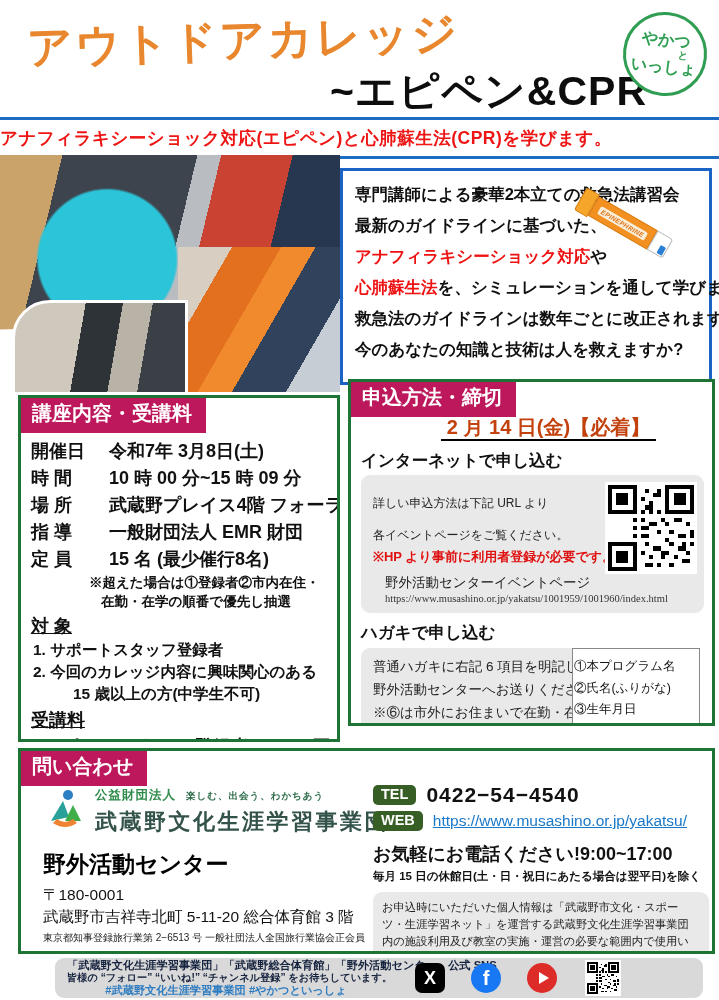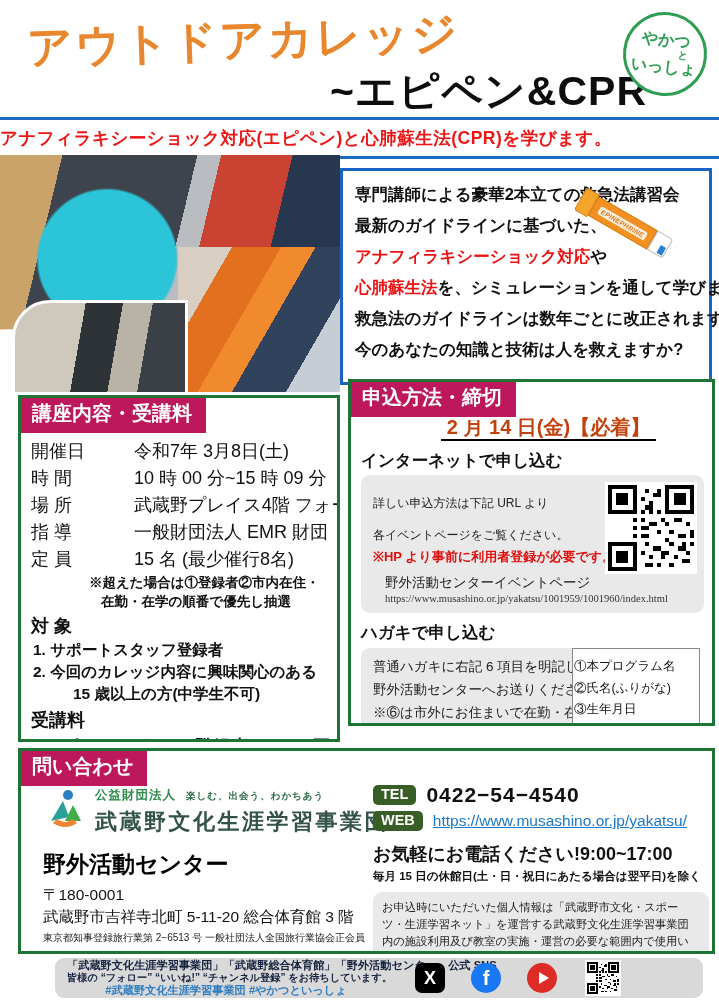--- a/index.html
+++ b/index.html
@@ -49,26 +49,26 @@
   
   .gbox{position:absolute;border:3px solid #1e7434;background:#fff;box-sizing:border-box;overflow:hidden;}
   .gtab{position:absolute;left:-1px;top:-1px;background:#be185d;color:#fff;font-size:20px;font-weight:800;
     padding:3px 14px 6px 12px;border-right:3px solid #fff;border-bottom:3px solid #fff;white-space:nowrap;z-index:2;}
   .course-box{left:18px;top:395px;width:322px;height:347px;}
   .apply-box{left:348px;top:379px;width:367px;height:347px;}
   .contact-box{left:18px;top:748px;width:697px;height:206px;}
 
   
   .course-content{padding:40px 6px 0 10px;}
-  .crow{display:flex;font-size:18px;font-weight:400;color:#111;line-height:27px;gap:25px;}
+  .crow{display:flex;font-size:18px;font-weight:700;color:#111;line-height:27px;}
   .crow .lbl{width:78px;flex:none;}
   .crow .val{flex:1;white-space:nowrap;}
   .cap-note{font-size:13.5px;font-weight:800;color:#111;line-height:19px;margin-left:58px;}
   .cap-note2{margin-left:70px;}
-  .sec-lbl{font-size:18px;font-weight:800;color:#111;line-height:25px;margin-top:3px;}
+  .sec-lbl{font-size:18px;font-weight:800;color:#111;line-height:25px;margin-top:3px;text-decoration:underline;}
   .titem{font-size:15.5px;font-weight:800;color:#111;line-height:22px;margin-left:2px;white-space:nowrap;}
   .titem-cont{margin-left:42px;}
   .fee-line{font-size:18.5px;font-weight:800;color:#111;line-height:27px;margin-left:12px;white-space:nowrap;}
 
   
   .apply-content{padding:32px 8px 0 10px;}
   .deadline{text-align:center;margin:0 auto;}
   .deadline span{font-size:20px;font-weight:700;color:#c2410c;border-bottom:2.5px solid #000;padding:0 6px 1px;margin-left:32px;}
   .method-title{font-size:16.5px;font-weight:800;color:#111;line-height:24px;margin-top:7px;}
   .graybox{background:#e9e9e9;border-radius:9px;position:relative;}

